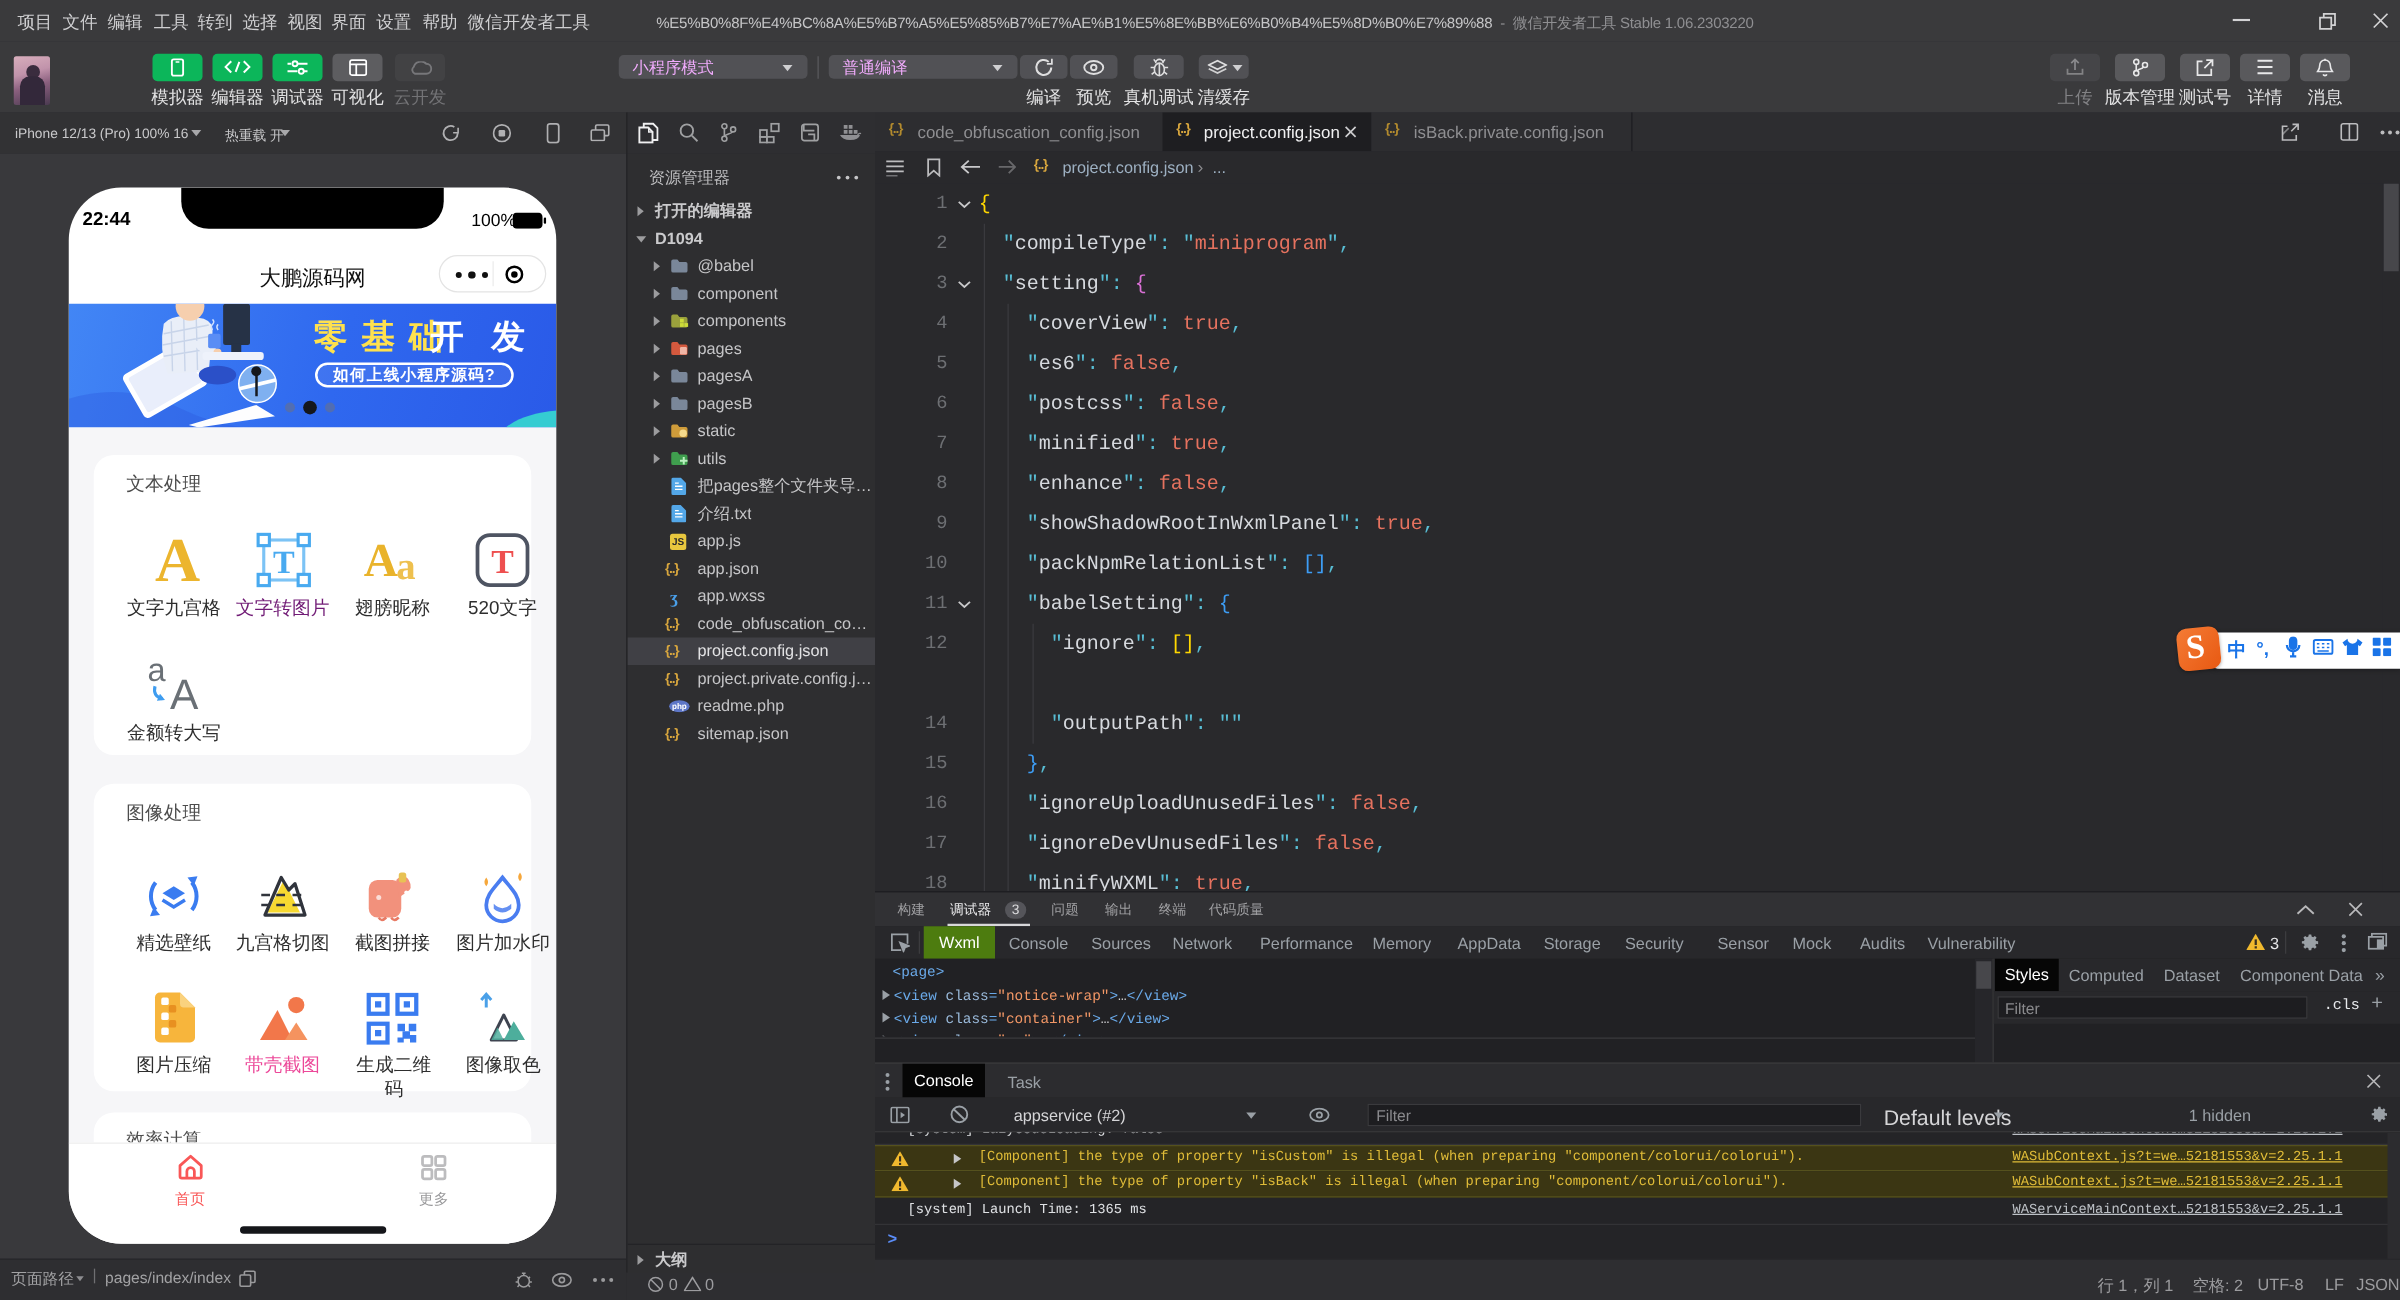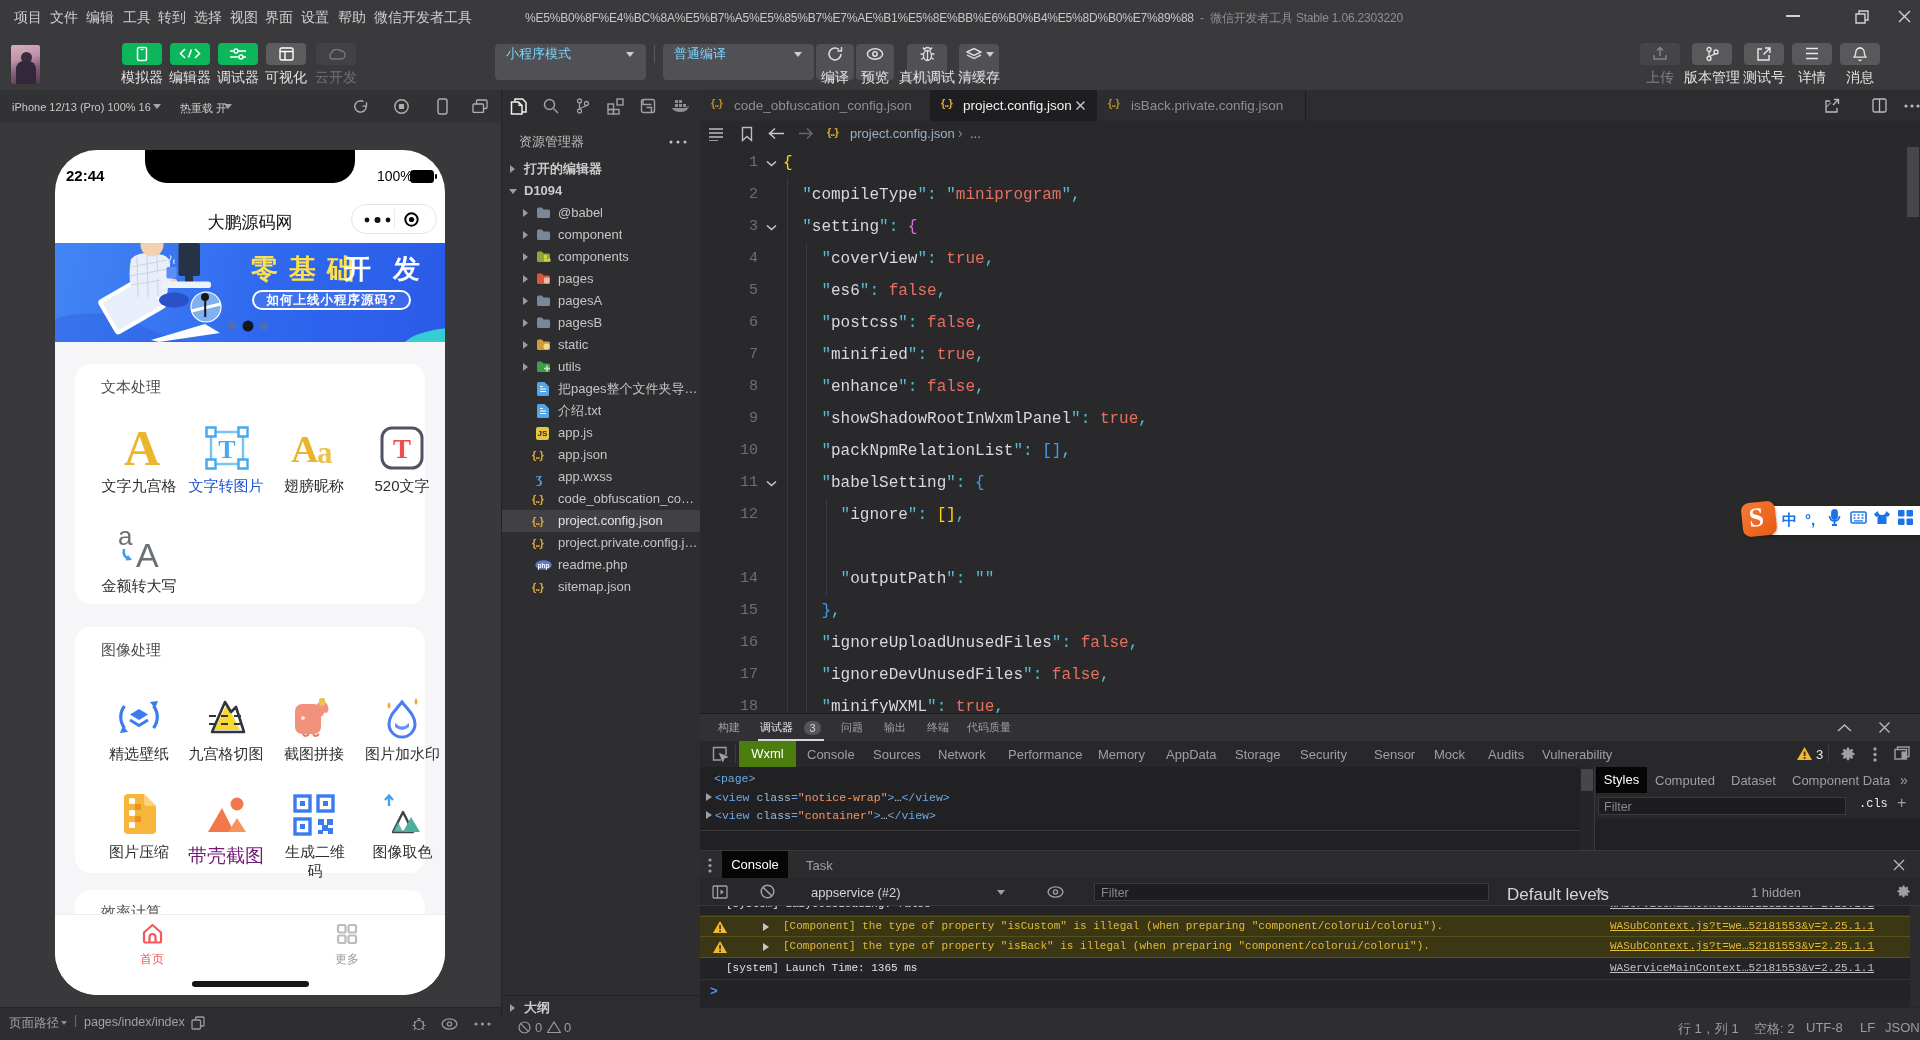--- a/index.html
+++ b/index.html
@@ -6,21 +6,21 @@
   font-family:"Liberation Sans",sans-serif;-webkit-font-smoothing:antialiased}
 .abs{position:absolute}
 .mono{font-family:"Liberation Mono",monospace}
 svg{display:block}
 
 #titlebar{left:0;top:0;width:1920px;height:33px;background:#3a3a3c;color:#cfcfd1;font-size:14px}
 #titlebar .mi{position:absolute;top:9px;white-space:nowrap}
 #toolbar{left:0;top:33px;width:1920px;height:57px;background:#3a3a3c}
 .tbtn{position:absolute;top:10px;width:40px;height:22px;border-radius:4px}
 .tlabel{position:absolute;top:36px;font-size:14px;color:#e3e3e4;white-space:nowrap;transform:translateX(-50%)}
-.drop{position:absolute;top:11px;height:36px;background:#515155;border-radius:4px;color:#7dd3fc;font-size:13px;line-height:20px}
+.drop{position:absolute;top:11px;height:19px;background:#515155;border-radius:4px;color:#f0abfc;font-size:13px;line-height:20px}
 .caret{display:inline-block;width:0;height:0;border-left:4px solid transparent;border-right:4px solid transparent;border-top:5px solid #cfcfd1;vertical-align:middle}
 
 #simstrip{left:0;top:90px;width:501px;height:33px;background:#323234;color:#c9c9cb;font-size:11px}
 #simpanel{left:0;top:123px;width:501px;height:884px;background:#39393c}
 #simfooter{left:0;top:1007px;width:501px;height:33px;background:#2e2e31;border-top:1px solid #27272a;box-sizing:border-box;color:#a2a2a4;font-size:12.5px}
 
 #expstrip{left:501px;top:90px;width:199px;height:33px;background:#2e2e31;border-left:1px solid #232326;box-sizing:border-box}
 #explorer{z-index:3;left:501px;top:123px;width:199px;height:895px;background:#2e2e30;border-left:1px solid #232326;box-sizing:border-box;color:#c5c5c7;font-size:13px;overflow:hidden}
 .trow{position:absolute;left:0;width:199px;height:22px;line-height:22px;white-space:nowrap}
 .tchev{position:absolute;width:0;height:0}
@@ -287,21 +287,21 @@
     <div class="abs" style="left:129px;top:61px;width:46px;height:46px">
       <svg width="46" height="46" fill="none">
           <rect x="7" y="7" width="32" height="32" stroke="#7cc3f5" stroke-width="2.5"></rect>
           <rect x="2.5" y="2.5" width="9" height="9" fill="#fff" stroke="#49aaf0" stroke-width="2.5"></rect>
           <rect x="34.5" y="2.5" width="9" height="9" fill="#fff" stroke="#49aaf0" stroke-width="2.5"></rect>
           <rect x="2.5" y="34.5" width="9" height="9" fill="#fff" stroke="#49aaf0" stroke-width="2.5"></rect>
           <rect x="34.5" y="34.5" width="9" height="9" fill="#fff" stroke="#49aaf0" stroke-width="2.5"></rect>
           <text x="23" y="33" text-anchor="middle" font-family="Liberation Serif" font-size="26" font-weight="bold" fill="#49aaf0">T</text>
         </svg>
     </div>
-    <div class="abs" style="left:111px;top:113px;width:80px;text-align:center;font-size:15px;color:#1d4ed8">文字转图片</div>
+    <div class="abs" style="left:111px;top:113px;width:80px;text-align:center;font-size:15px;color:#701a75">文字转图片</div>
     <div class="abs" style="left:216px;top:61px;width:46px;height:46px">
         <span style="position:absolute;left:0px;top:2px;font-family:'Liberation Serif',serif;font-weight:bold;font-size:38px;color:#e9b32b">A</span>
         <span style="position:absolute;left:26px;top:10px;font-family:'Liberation Serif',serif;font-weight:bold;font-size:31px;color:#eec04e">a</span>
       </div>
     <div class="abs" style="left:209px;top:113px;width:60px;text-align:center;font-size:15px;color:#2e2e2e">翅膀昵称</div>
     <div class="abs" style="left:304px;top:61px;width:46px;height:46px">
       <svg width="46" height="46" fill="none">
           <rect x="3" y="3" width="40" height="40" rx="10" stroke="#4e5462" stroke-width="3"></rect>
           <text x="23" y="33" text-anchor="middle" font-family="Liberation Serif" font-size="27" font-weight="bold" fill="#ee4f4f">T</text>
         </svg>
@@ -377,21 +377,21 @@
     </div>
     <div class="abs" style="left:24px;top:216px;width:80px;text-align:center;font-size:15px;color:#2e2e2e">图片压缩</div>
 
     <div class="abs" style="left:129px;top:165px;width:46px;height:46px">
       <svg width="46" height="46" fill="none">
           <circle cx="33" cy="12" r="6.5" fill="#f2774a"></circle>
           <path d="M4 40 L18 16 30 40z" fill="#f2774a"></path>
           <path d="M24 40 L33 26 42 40z" fill="#f5935f"></path>
         </svg>
     </div>
-    <div class="abs" style="left:111px;top:216px;width:80px;text-align:center;font-size:19px;color:#701a75">带壳截图</div>
+    <div class="abs" style="left:111px;top:216px;width:80px;text-align:center;font-size:15px;color:#ec4899">带壳截图</div>
 
     <div class="abs" style="left:216px;top:165px;width:46px;height:46px">
       <svg width="46" height="46" fill="none" stroke="#3a7cf0">
           <rect x="4" y="4" width="15" height="15" stroke-width="3.4"></rect>
           <rect x="9" y="9" width="5" height="5" fill="#3a7cf0" stroke="none"></rect>
           <rect x="27" y="4" width="15" height="15" stroke-width="3.4"></rect>
           <rect x="32" y="9" width="5" height="5" fill="#3a7cf0" stroke="none"></rect>
           <rect x="4" y="27" width="15" height="15" stroke-width="3.4"></rect>
           <rect x="9" y="32" width="5" height="5" fill="#3a7cf0" stroke="none"></rect>
           <g fill="#3a7cf0" stroke="none">

